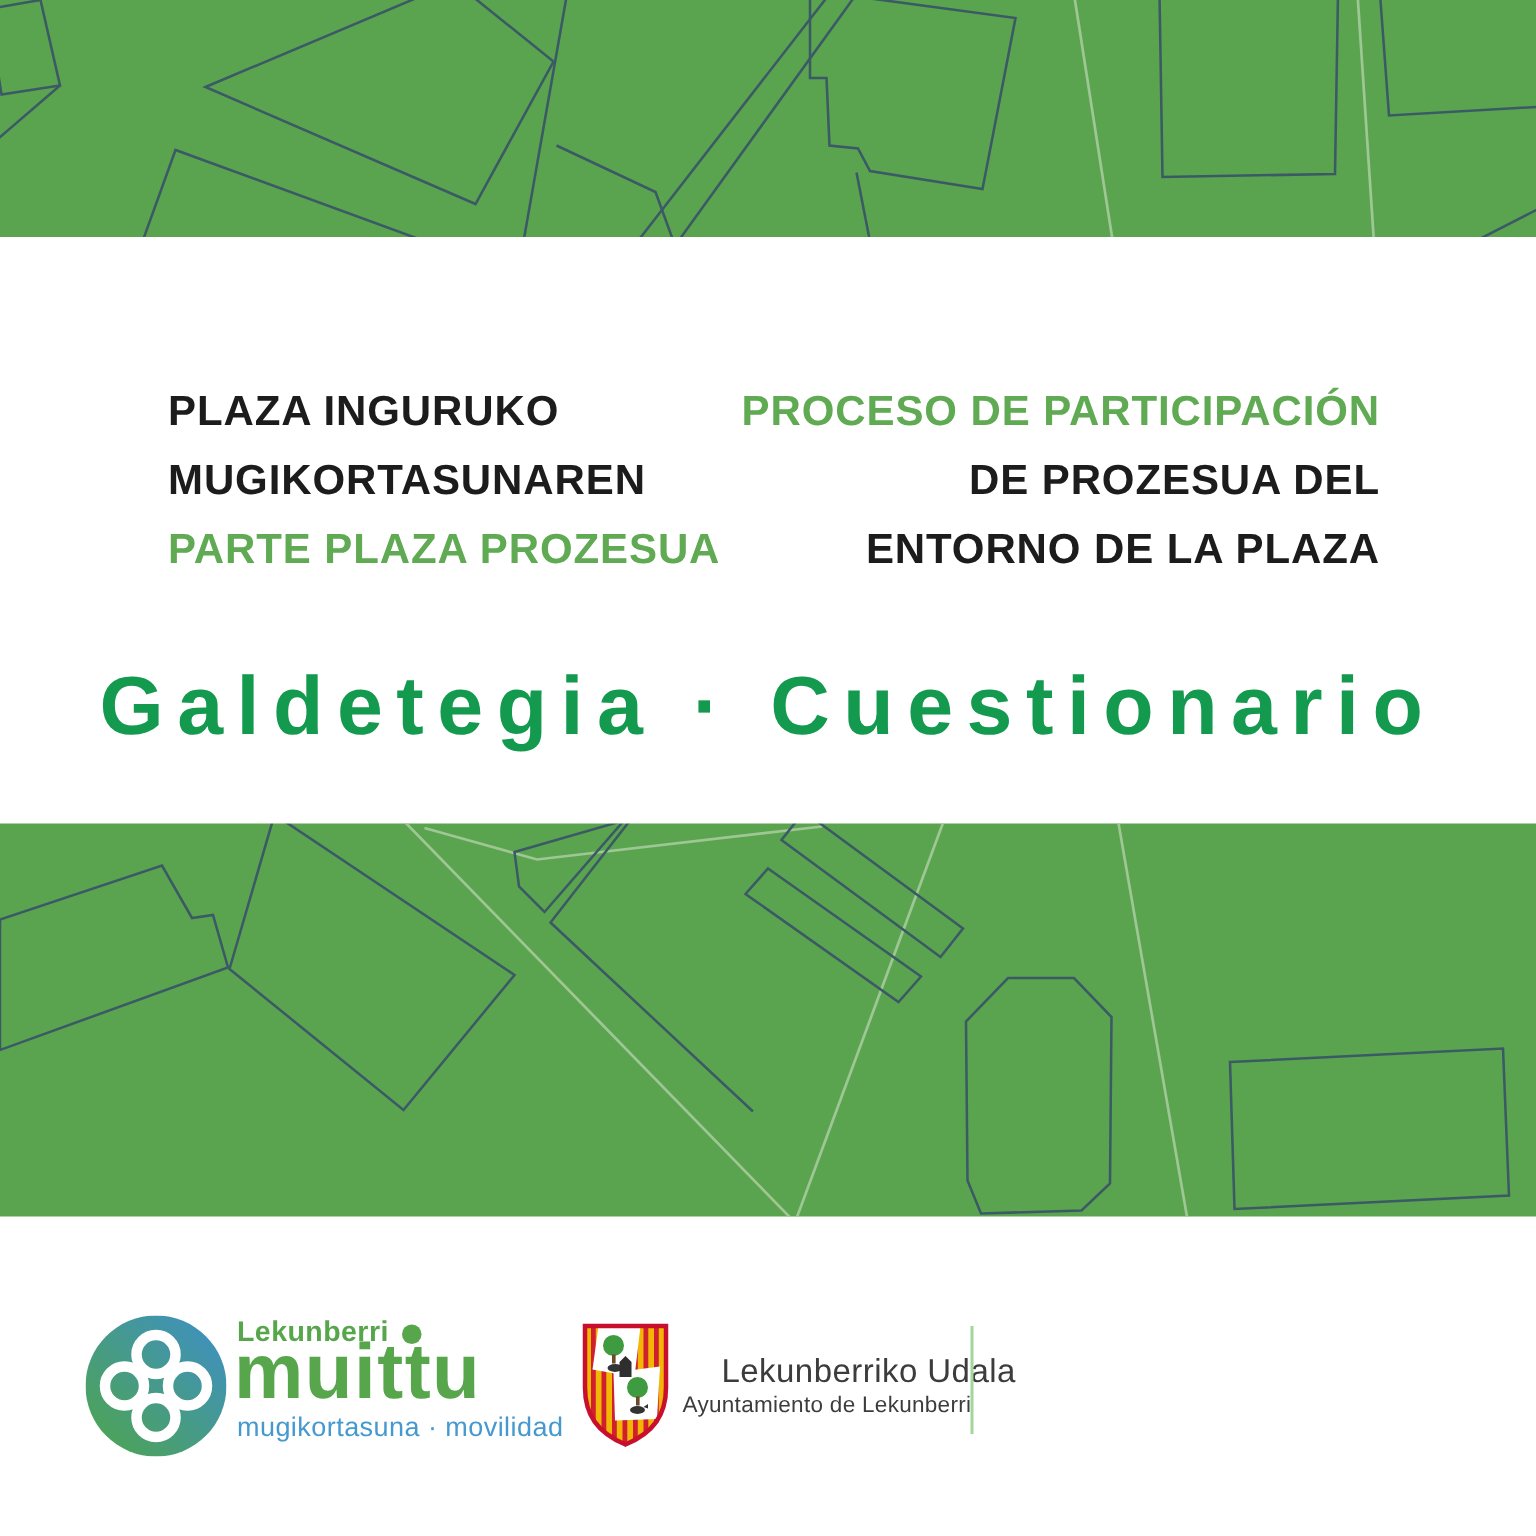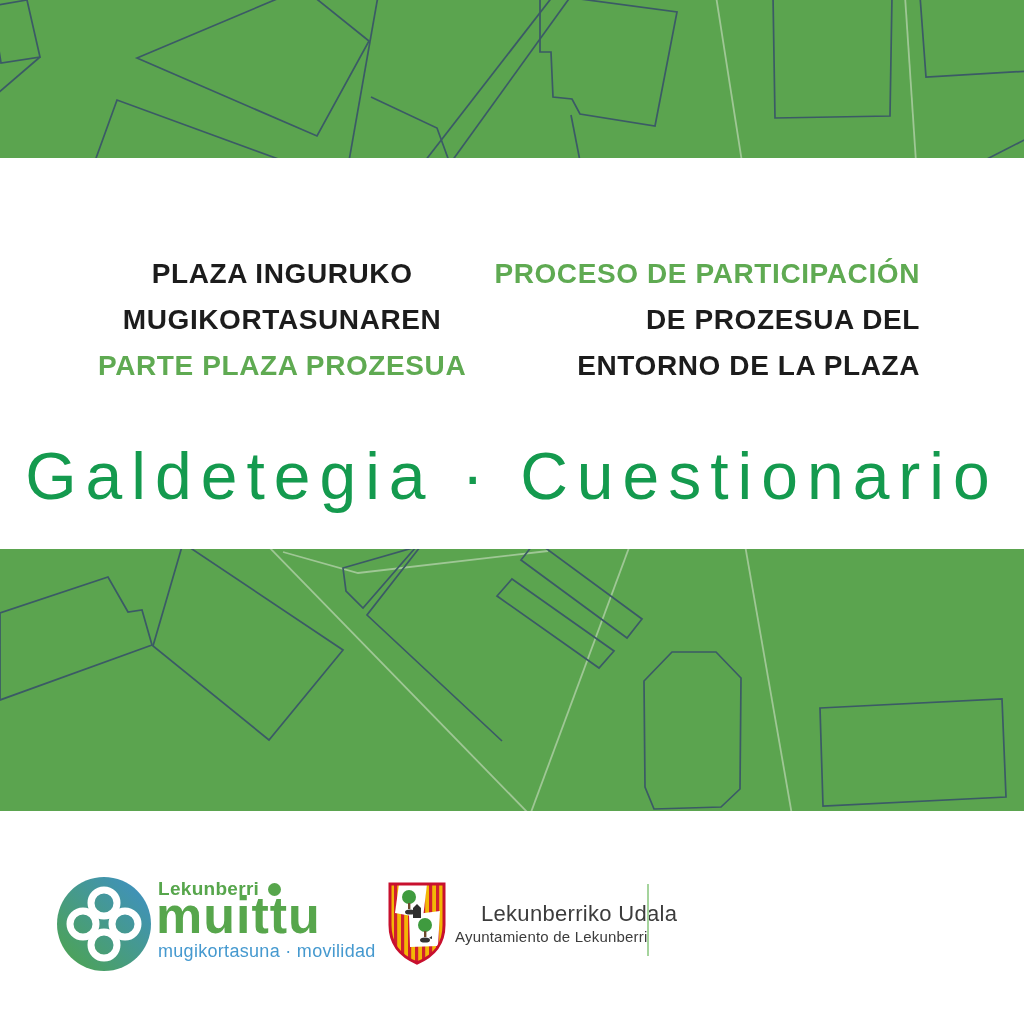--- a/index.html
+++ b/index.html
@@ -5,26 +5,26 @@
   html,body{margin:0;padding:0;background:#ffffff;}
   .canvas{position:relative;width:1024px;height:1024px;overflow:hidden;background:#ffffff;
           font-family:"Liberation Sans","DejaVu Sans",sans-serif;}
   .band{position:absolute;left:0;width:1024px;overflow:hidden;background:#5ba44f;}
   .band-top{top:0;height:158px;}
   .band-mid{top:549px;height:262px;}
   .band svg{display:block;width:100%;height:100%;}
 
   .hblock{position:absolute;top:251px;font-weight:bold;font-size:28px;line-height:46px;
           letter-spacing:.6px;color:#1c1c1c;white-space:nowrap;}
-  .hblock.left{left:98px;text-align:center;}
+  .hblock.left{left:112px;text-align:left;}
   .hblock.right{right:104px;text-align:right;}
   .hline.green{color:#5faa52;}
 
   .main-title{position:absolute;top:438px;left:0;width:1024px;text-align:center;
-              font-weight:normal;font-size:66px;letter-spacing:9px;color:#149a4e;white-space:nowrap;}
+              font-weight:bold;font-size:55px;letter-spacing:9px;color:#149a4e;white-space:nowrap;}
 
   
   .muittu-mark{position:absolute;left:57px;top:877px;width:94px;height:94px;}
   .m-top{position:absolute;left:158px;top:878px;font-size:19px;font-weight:bold;color:#57a64c;
          letter-spacing:.3px;display:flex;align-items:center;gap:9px;}
   .m-dot{width:13px;height:13px;border-radius:50%;background:#57a64c;display:inline-block;}
   .m-name{position:absolute;left:156px;top:889px;font-size:52px;font-weight:bold;color:#57a64c;
           letter-spacing:1px;line-height:52px;}
   .m-tag{position:absolute;left:158px;top:941px;font-size:18px;color:#4599cf;letter-spacing:.3px;}
 

